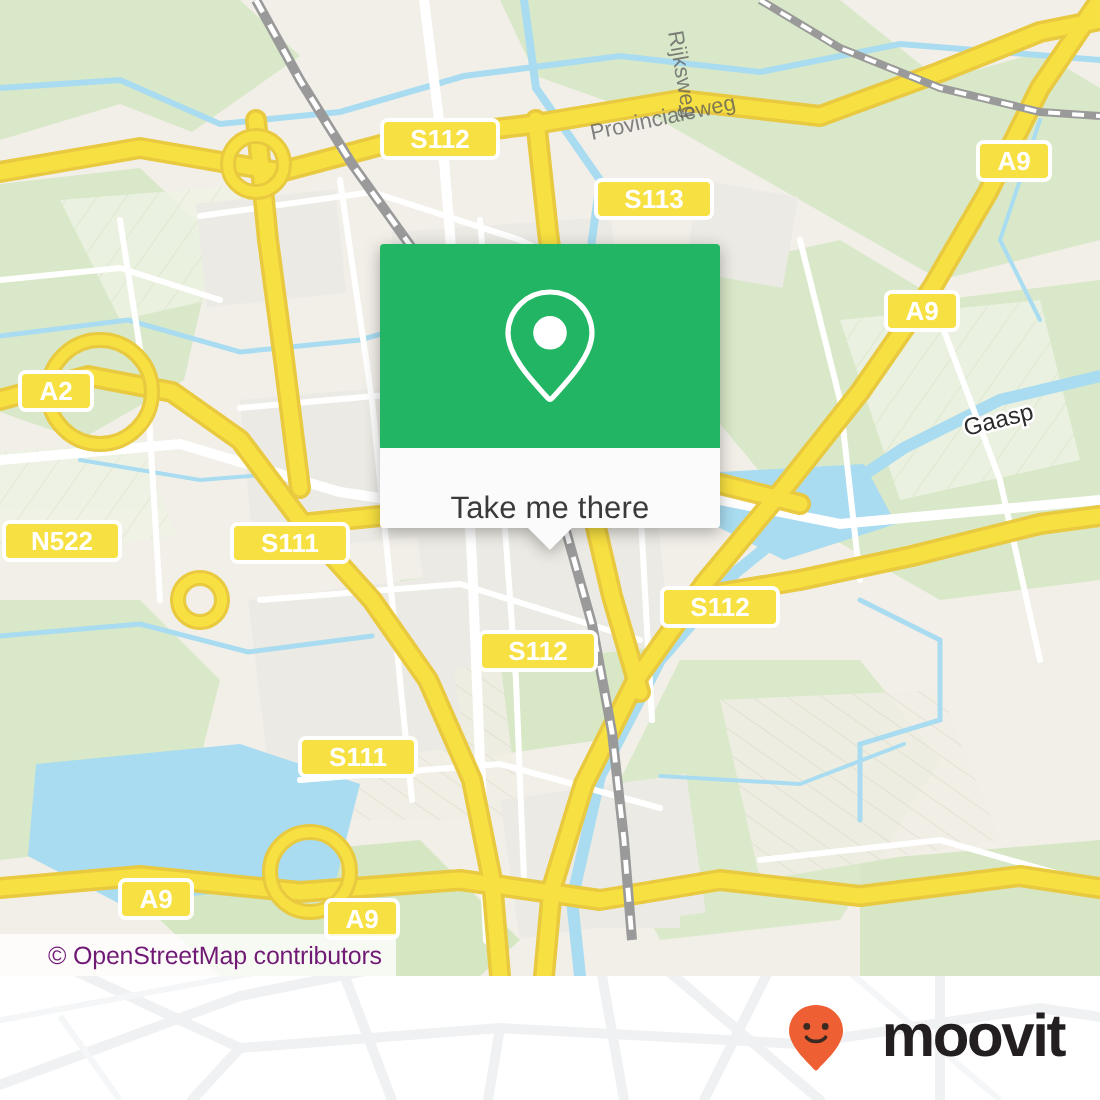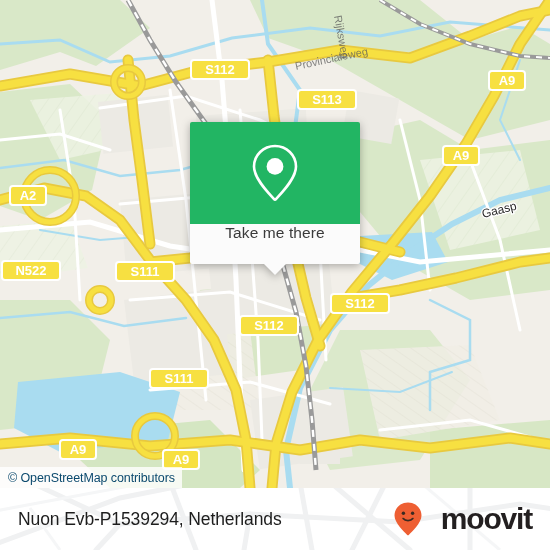--- a/index.html
+++ b/index.html
@@ -33,24 +33,24 @@
   .map-svg { position: absolute; left:0; top:0; }
 
   
   .attribution {
     position: absolute;
     left: 0;
     top: 467px;
     height: 21px;
     display: flex;
     align-items: center;
-    padding: 0 7px 0 8px;
+    padding: 0 7px 0 24px;
     background: rgba(255,255,255,0.80);
     font-size: 12.5px;
-    color: #0c4a6e;
+    color: #701a75;
     letter-spacing: -0.1px;
     z-index: 40;
     white-space: nowrap;
   }
 
   
   .popup {
     position: absolute;
     left: 190px;
     top: 122px;
@@ -64,21 +64,21 @@
     border-radius: 2px 2px 0 0;
     display: flex;
     align-items: center;
     justify-content: center;
   }
   .popup-foot {
     height: 40px;
     background: #fbfbfb;
     border-radius: 0 0 2px 2px;
     display: flex;
-    align-items: flex-start;
+    align-items: flex-end;
     justify-content: center;
     font-size: 15.5px;
     color: #3a3a3a;
     letter-spacing: 0.1px;
   }
   .popup-tail {
     position: absolute;
     left: 50%;
     bottom: -11px;
     margin-left: -11px;
@@ -354,23 +354,20 @@
         <path d="M470,-6 L470,62"></path>
         <path d="M120,36 L96,62"></path>
         <path d="M250,26 L244,62"></path>
       </g>
       <g stroke="#f5f6f7" fill="none" stroke-width="3">
         <path d="M-10,24 L140,-4"></path>
         <path d="M420,-6 L500,62"></path>
         <path d="M60,62 L30,20"></path>
       </g>
     </svg>
-    <div class="footer-title">
-      <span>Nuon Evb-P1539294, Netherlands</span>
-    </div>
     <div class="brand">
       <svg width="30" height="36" viewBox="0 0 30 36">
         <path d="M15 1.5 C7.3 1.5 1.5 7.3 1.5 14.4 C1.5 22.2 11.4 30.6 14.2 33.9 C14.6 34.4 15.4 34.4 15.8 33.9 C18.6 30.6 28.5 22.2 28.5 14.4 C28.5 7.3 22.7 1.5 15 1.5 Z" fill="#ee5f33"></path>
         <circle cx="10.4" cy="12.2" r="1.7" fill="#3b2a21"></circle>
         <circle cx="19.6" cy="12.2" r="1.7" fill="#3b2a21"></circle>
         <path d="M10.2 17.6 C12.2 20.4 17.8 20.4 19.8 17.6" fill="none" stroke="#3b2a21" stroke-width="1.8" stroke-linecap="round"></path>
       </svg>
       <span class="brand-word">moovit</span>
     </div>
   </div>

